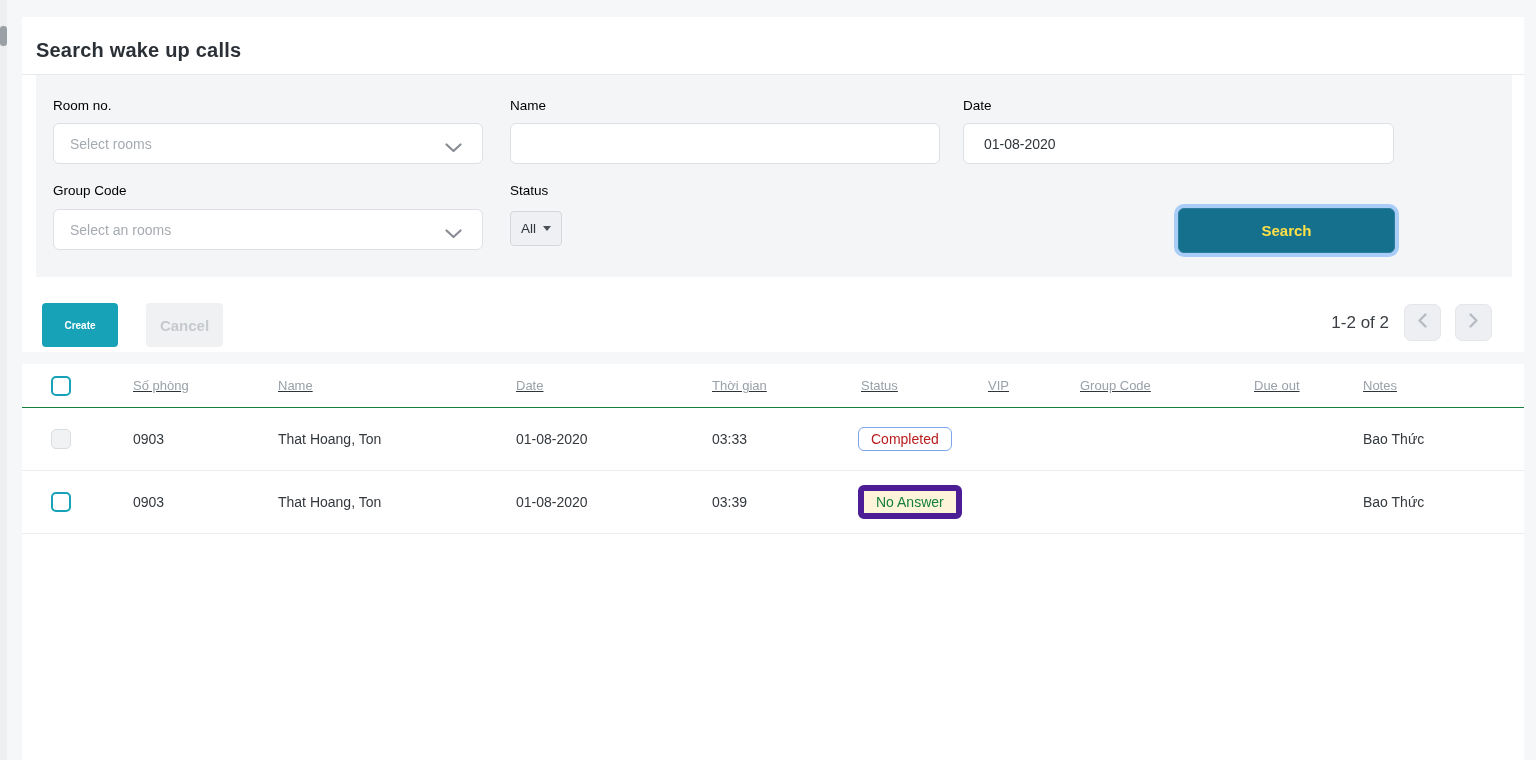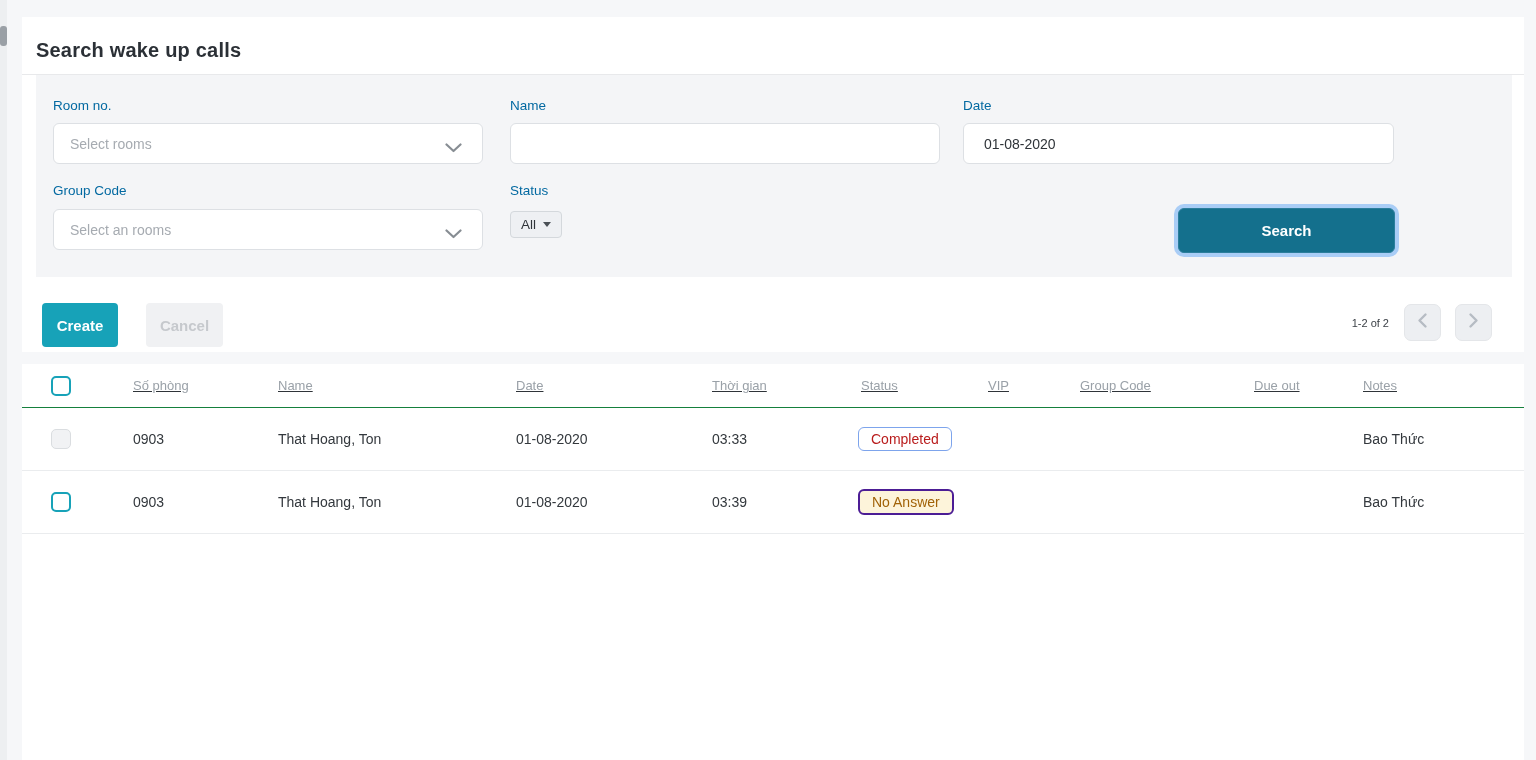--- a/index.html
+++ b/index.html
@@ -15,60 +15,60 @@
   
   .left-strip { position:absolute; left:0; top:0; width:7px; height:760px; background:#edeff1; }
   .left-strip-thumb { position:absolute; left:0; top:26px; width:7px; height:20px; background:#9aa0a6; border-radius:3px; }
 
   
   .panel-top { position:absolute; left:22px; top:17px; width:1502px; height:335px; background:#ffffff; }
   .page-title { position:absolute; left:14px; top:22px; font-size:20px; font-weight:700; color:#2b3036; letter-spacing:.2px; }
   .title-divider { position:absolute; left:0; top:57px; width:100%; height:1px; background:#e8e9eb; }
 
   .filter-box { position:absolute; left:14px; top:58px; width:1476px; height:202px; background:#f4f5f7; }
-  .f-label { position:absolute; font-size:13.5px; color:#0369a1; }
+  .f-label { position:absolute; font-size:13.5px; color:#000000; }
   .field {
     position:absolute; height:41px; background:#fff;
     border:1px solid #dde0e4; border-radius:6px;
     font-size:14px; color:#2f3439;
     display:flex; align-items:center; padding:8px 16px;
   }
   .field input { border:none; outline:none; width:100%; height:100%; font:inherit; color:inherit; background:transparent; }
   .placeholder { color:#a6abb1; }
   .chevron { position:absolute; right:20px; top:16px; }
 
   .status-pill {
-    position:absolute; left:474px; top:136px; height:27px;
+    position:absolute; left:474px; top:136px; height:35px;
     background:#eef0f3; border:1px solid #d4d8dc; border-radius:4px;
     font-size:13.5px; color:#2f3439;
     display:inline-flex; align-items:center; padding:12px 10px; cursor:pointer;
   }
   .caret-down { width:0; height:0; border-left:4px solid transparent; border-right:4px solid transparent;
     border-top:5px solid #4a5056; margin-left:7px; }
 
   .search-btn {
     position:absolute; left:1142px; top:133px; width:217px; height:45px;
     background:#14708d; border:1px solid #2b7e9c; border-radius:6px;
     box-shadow:0 0 0 4px #a9cdf6;
-    color:#ffffff; font-size:15px; font-weight:700; font-family:inherit; cursor:pointer;
+    color:#fde047; font-size:15px; font-weight:700; font-family:inherit; cursor:pointer;
   }
 
   .create-btn {
     position:absolute; left:20px; top:286px; width:76px; height:44px;
     background:#17a2b8; border:none; border-radius:4px;
-    color:#fff; font-size:15px; font-weight:700; font-family:inherit; cursor:pointer;
+    color:#fff; font-size:10px; font-weight:700; font-family:inherit; cursor:pointer;
   }
   .cancel-btn {
     position:absolute; left:124px; top:286px; width:77px; height:44px;
     background:#f0f1f3; border:none; border-radius:4px;
     color:#c6c9cd; font-size:15px; font-weight:700; font-family:inherit;
   }
 
   .pagination { position:absolute; right:32px; top:287px; display:flex; align-items:center; gap:14px; }
-  .page-range { font-size:11px; color:#3a3f45; margin-right:1px; }
+  .page-range { font-size:17px; color:#3a3f45; margin-right:1px; }
   .page-btn {
     width:37px; height:37px; background:#edeff2; border:1px solid #e4e6e9; border-radius:7px;
     display:flex; align-items:center; justify-content:center; cursor:pointer;
   }
 
   
   .panel-table { position:absolute; left:22px; top:364px; width:1502px; height:396px; background:#ffffff; }
   .t-row {
     display:grid;
     grid-template-columns:82px 145px 238px 196px 149px 127px 92px 174px 109px 1fr;
@@ -80,21 +80,21 @@
 
   .cb { width:20px; height:20px; border-radius:5px; background:#fff; cursor:pointer; }
   .cb--active { border:2px solid #17a2b8; }
   .cb--disabled { border:1px solid #dadde0; background:#f1f2f4; cursor:default; }
 
   .badge {
     display:inline-block; padding:3px 12px; border-radius:6px; font-size:14px;
     margin-left:-3px; cursor:pointer;
   }
   .badge--completed { background:#ffffff; border:1px solid #7da4ec; color:#b91c1c; }
-  .badge--no-answer { background:#fdf4da; border:2px solid #4c1d95; color:#a16207; }
+  .badge--no-answer { background:#fdf4da; border:6px solid #4c1d95; color:#15803d; }
 </style>
 </head>
 <body>
 
 <div class="left-strip">
   <div class="left-strip-thumb"></div>
 </div>
 
 <div class="panel-top">
   <div class="page-title">Search wake up calls</div>

